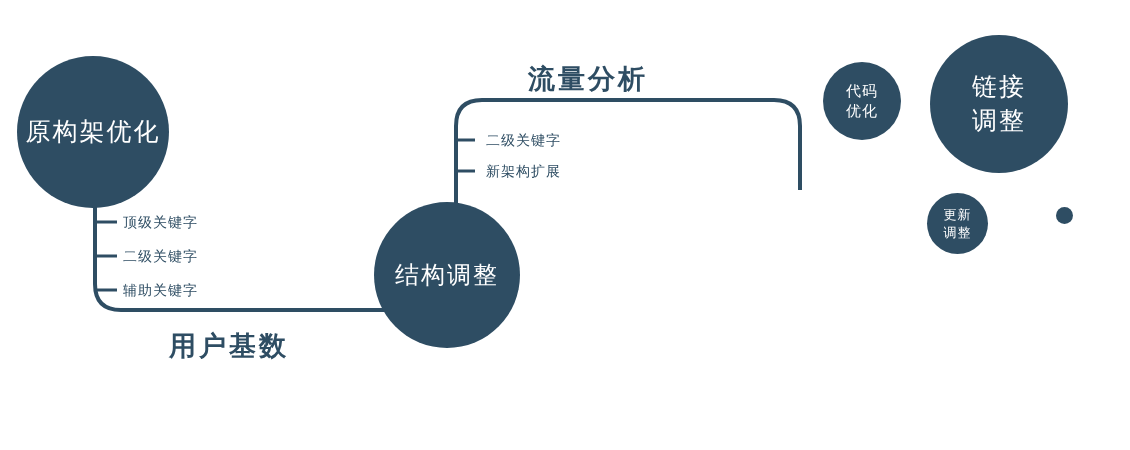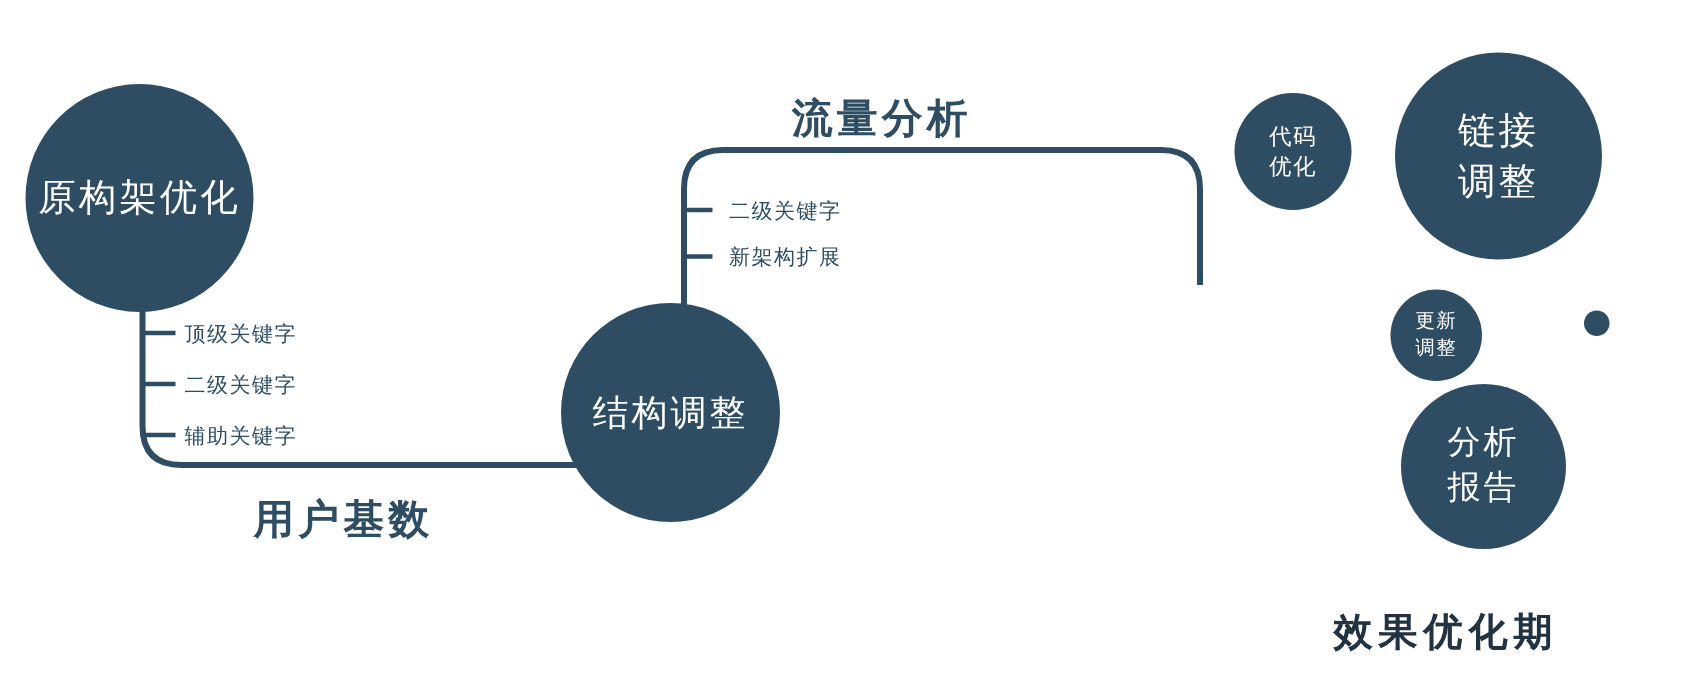--- a/index.html
+++ b/index.html
@@ -87,31 +87,26 @@
 调整</span>
   </div>
 
   <div class="node small" style="left:927px; top:193px; width:61px; height:61px; font-size:13px; font-weight:normal;">
     <span>更新
 调整</span>
   </div>
 
   <div class="dot" style="left:1056px; top:207px; width:17px; height:17px;"></div>
 
-  <div class="node" style="left:934px; top:256px; width:110px; height:110px; font-size:22px;">
-    <span>分析
-报告</span>
-  </div>
 
   <div class="edge-label" style="left:153px; top:328px; font-size:27px;margin-left:16px;">用户基数</div>
 
   <div class="edge-label" style="left:528px; top:61px; font-size:27px;">流量分析</div>
 
   <div class="branch-label" style="left:123px; top:214px;">顶级关键字</div>
   <div class="branch-label" style="left:123px; top:248px;">二级关键字</div>
   <div class="branch-label" style="left:123px; top:282px;text-align:center;">辅助关键字</div>
 
   <div class="branch-label" style="left:486px; top:132px;">二级关键字</div>
   <div class="branch-label" style="left:486px; top:163px;">新架构扩展</div>
 
-  <div class="caption" style="left:889px; top:404px; font-size:26px;">效果优化期</div>
 
 </div>
 
 </body></html>

